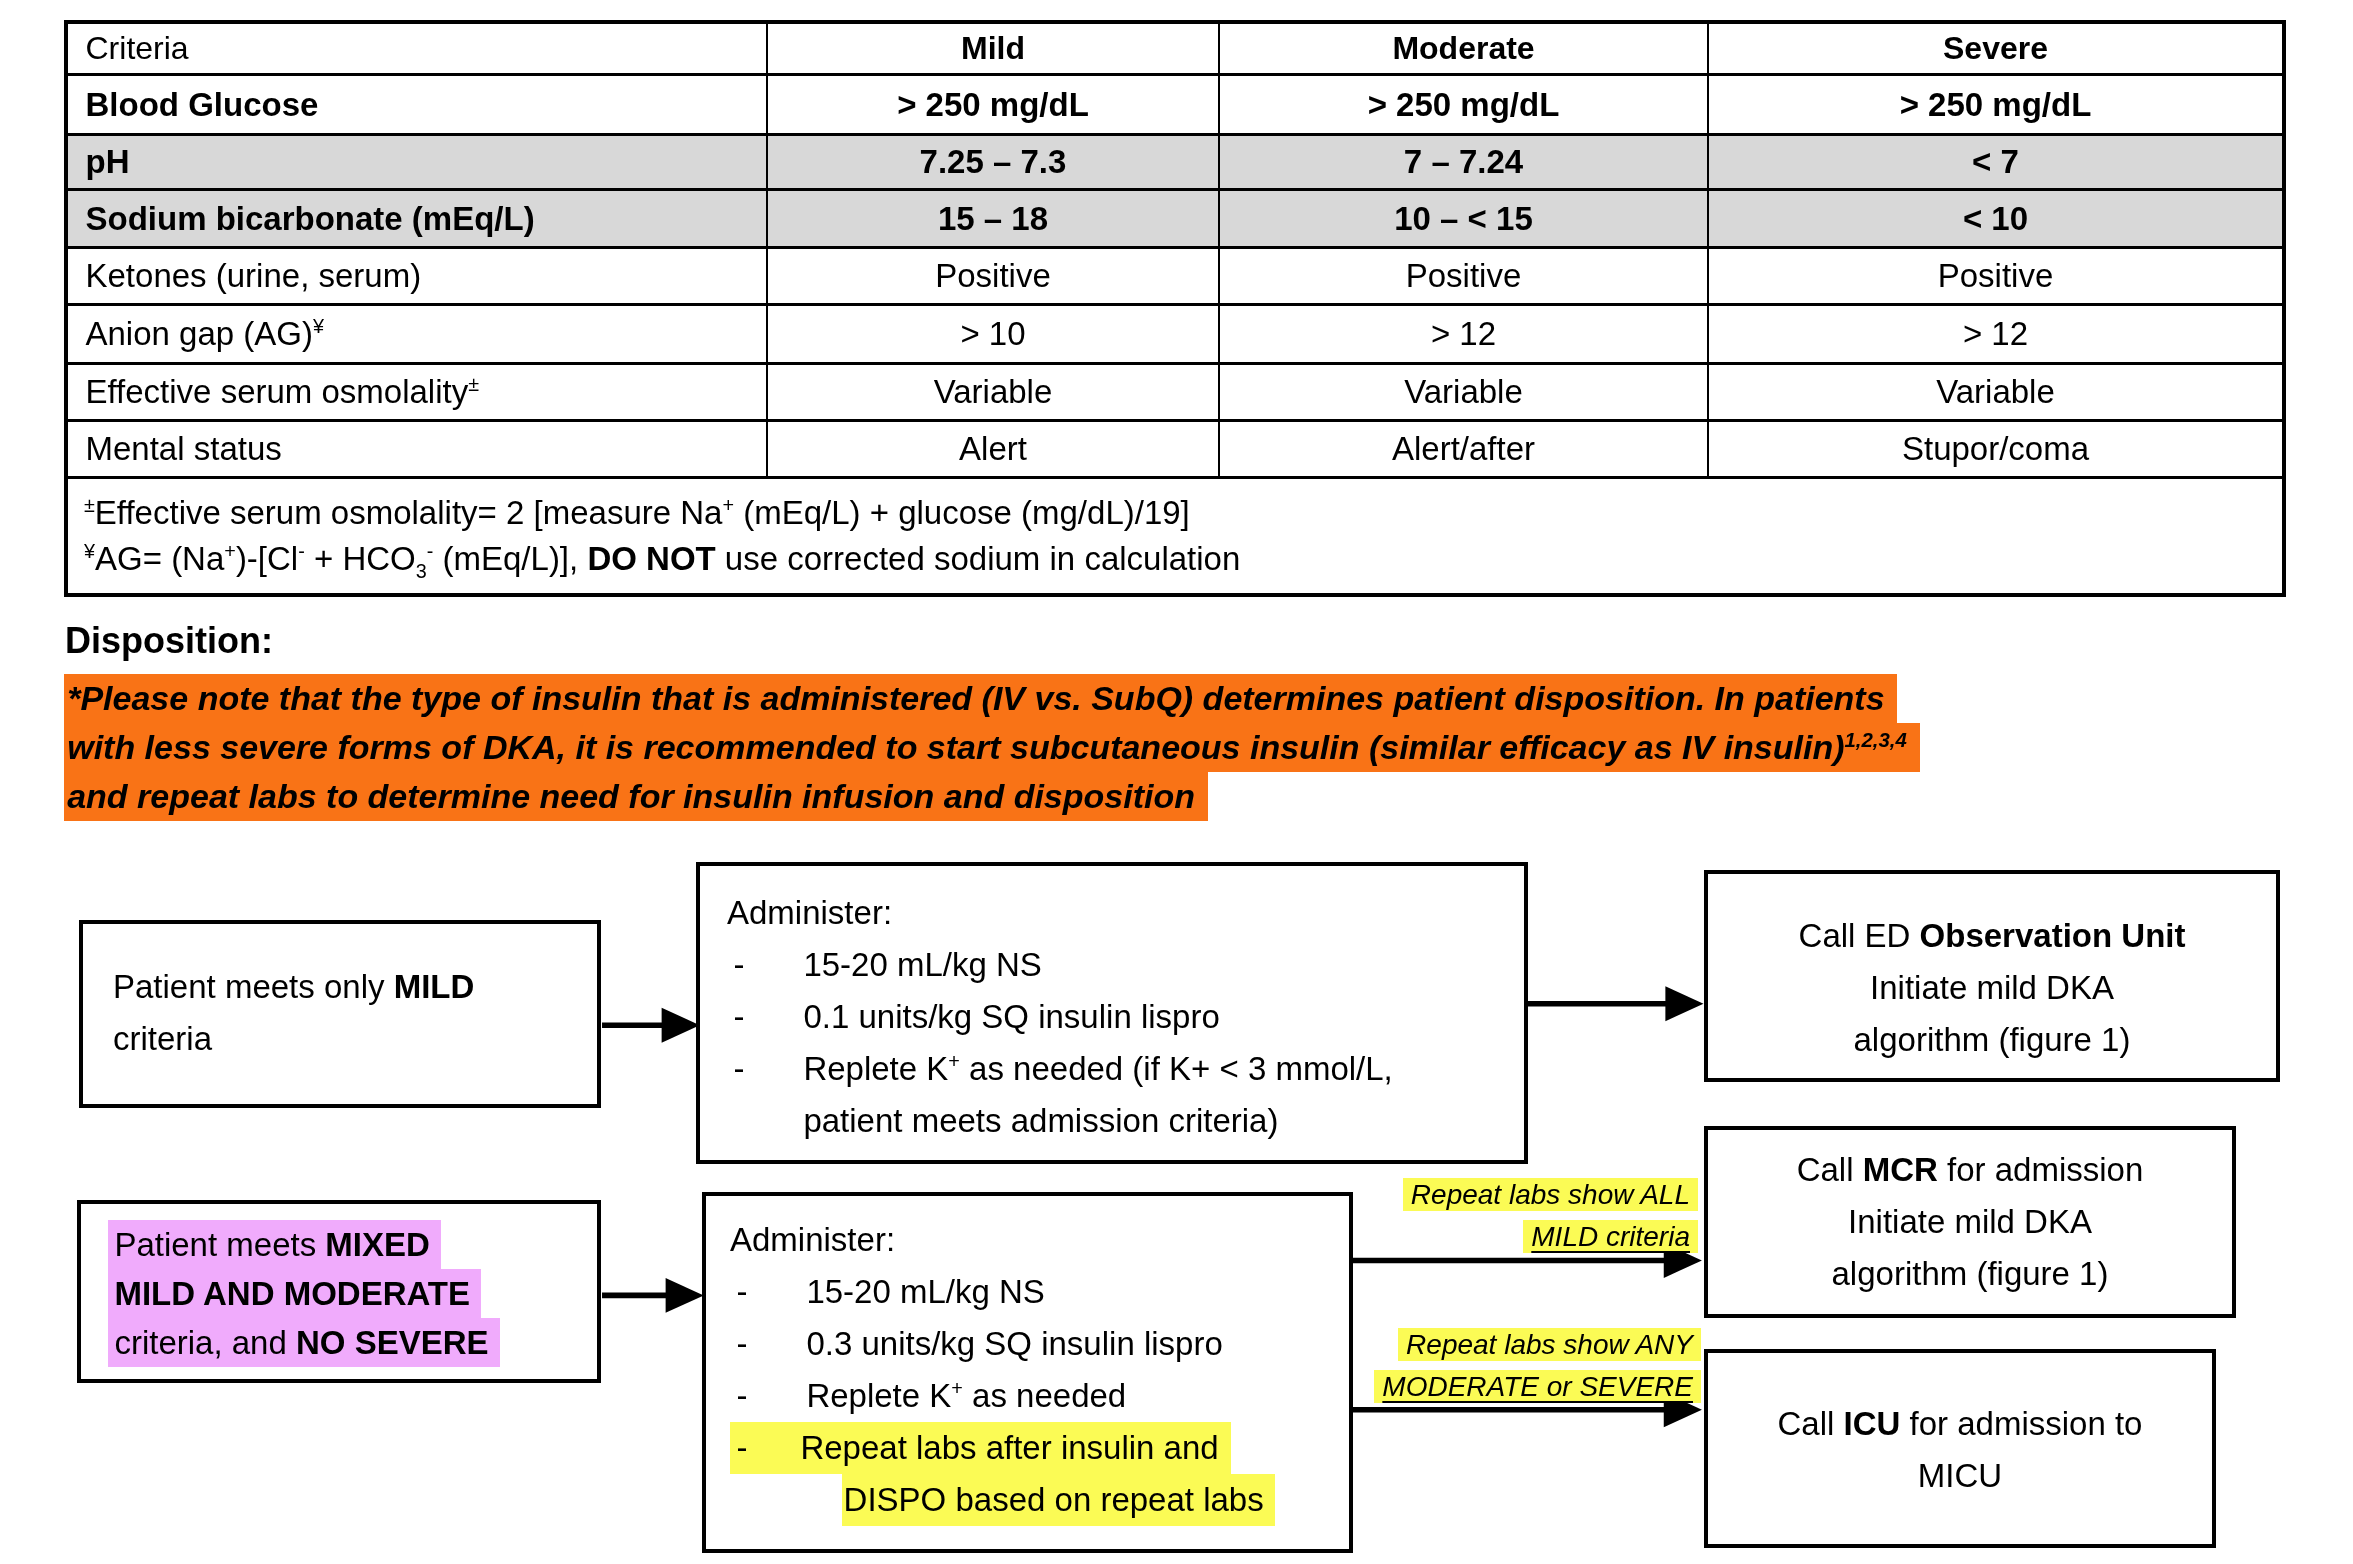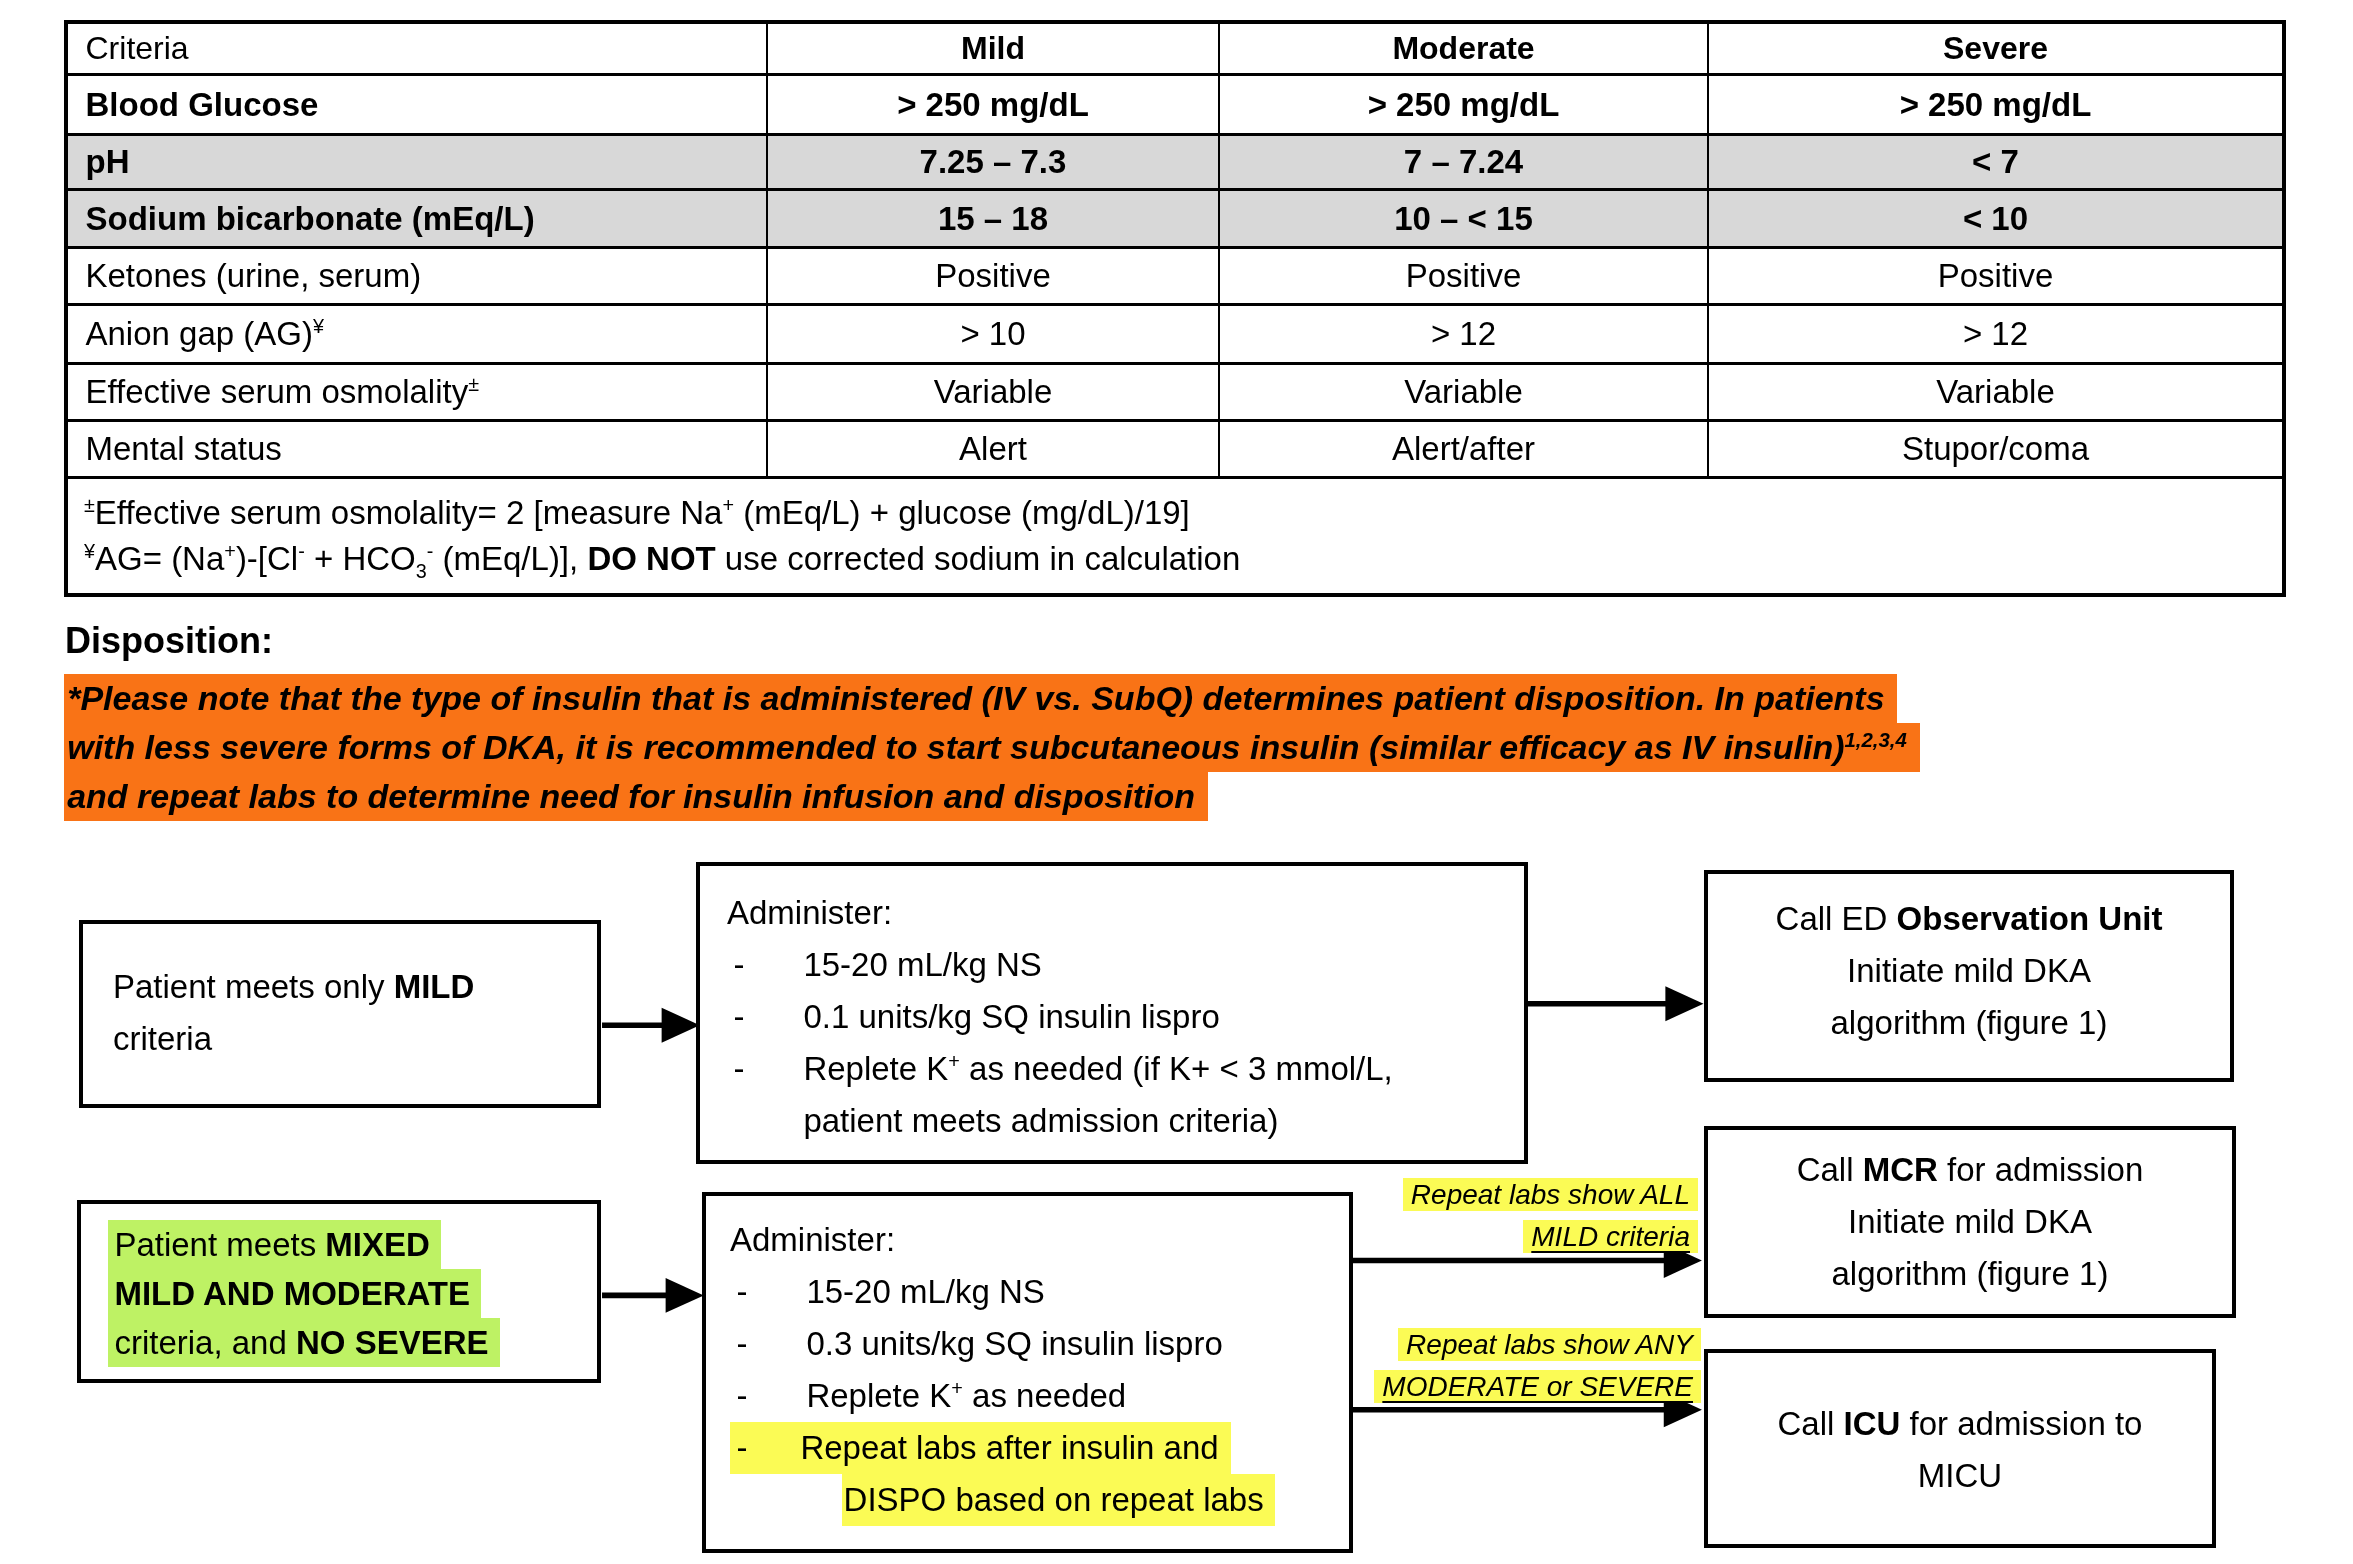--- a/index.html
+++ b/index.html
@@ -35,30 +35,30 @@
   .disposition-heading{position:absolute;left:65px;top:620px;font-size:36px;font-weight:bold}
   .note{position:absolute;left:64px;top:674px;font-size:34px;font-weight:bold;font-style:italic}
   .note-line{height:49px;display:flex}
   .note-line .hl{background:#f97316;height:49px;line-height:49px;padding:0 12.7px 0 3.2px;white-space:nowrap}
   
   .arrows{position:absolute;left:0;top:0;pointer-events:none}
   .fbox{position:absolute;border:4px solid #000;box-sizing:border-box;background:#fff;font-size:33px}
   .center{text-align:center}
   #box-mild{left:79px;top:920px;width:522px;height:188px;padding:37px 12.7px 0 30px;line-height:52px}
   #box-admin-mild{left:696px;top:862px;width:832px;height:302px;padding:20.7px 11px 0 27px;line-height:52px}
-  #box-ed{left:1704px;top:870px;width:530px;height:212px;padding-top:19px;line-height:52px}
+  #box-ed{left:1704px;top:870px;width:576px;height:212px;padding-top:36px;line-height:52px}
   #box-mixed{left:77px;top:1200px;width:524px;height:183px;padding:16px 0 0 27px}
   #box-admin-mixed{left:702px;top:1192px;width:651px;height:361px;padding:17.5px 9.5px 0 24px;line-height:52px}
   #box-mcr{left:1704px;top:1126px;width:532px;height:192px;padding-top:14.3px;line-height:52px}
   #box-icu{left:1704px;top:1349px;width:512px;height:199px;padding-top:45px;line-height:52px}
   .bullet{display:flex}
   .bullet .dash{flex:0 0 70px;padding-left:6.4px}
   .bullet .btxt{flex:1}
   .mline{height:49px;display:flex}
-  .mline .hl-line{background:#bef264;height:49px;line-height:49px;padding:0 11px 0 6.4px;white-space:nowrap}
+  .mline .hl-line{background:#f0abfc;height:49px;line-height:49px;padding:0 11px 0 6.4px;white-space:nowrap}
   .hlY-block{background:#fbfb55;display:inline-block;height:52px;line-height:52px}
   .bullet4-l1{margin-left:0;padding-left:6.4px;padding-right:12.7px}
   .bullet4-l1 .dash4{display:inline-block;width:64px}
   .bullet4-l2{margin-left:112px}
   .bullet4-l2 .hlY-block{padding:0 11px 0 1.6px}
   .flabel{position:absolute;text-align:right;font-size:28px;font-weight:normal;font-style:italic;line-height:42px}
   .flabel .hl{background:#fbfb55;padding:0.8px 8px;white-space:nowrap}
   .flabel .ul{text-decoration:underline;text-decoration-thickness:2.4px;text-underline-offset:4.8px}
 </style>
 </head>

